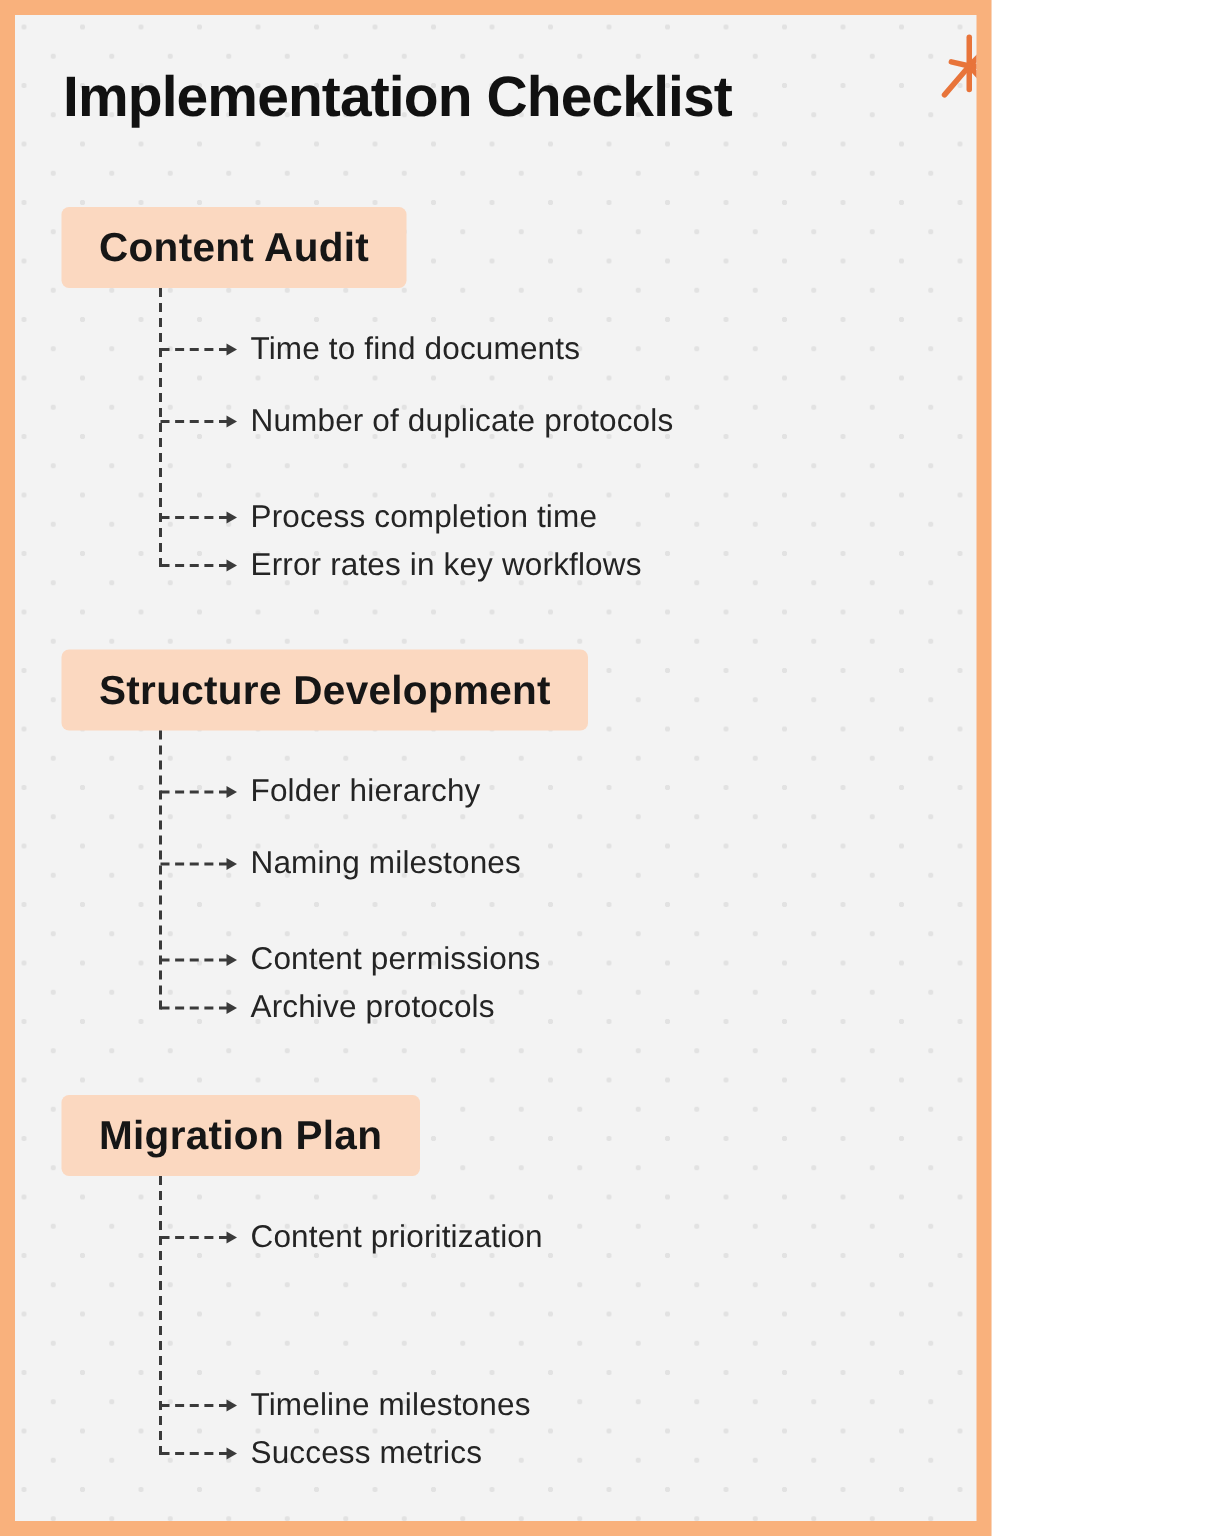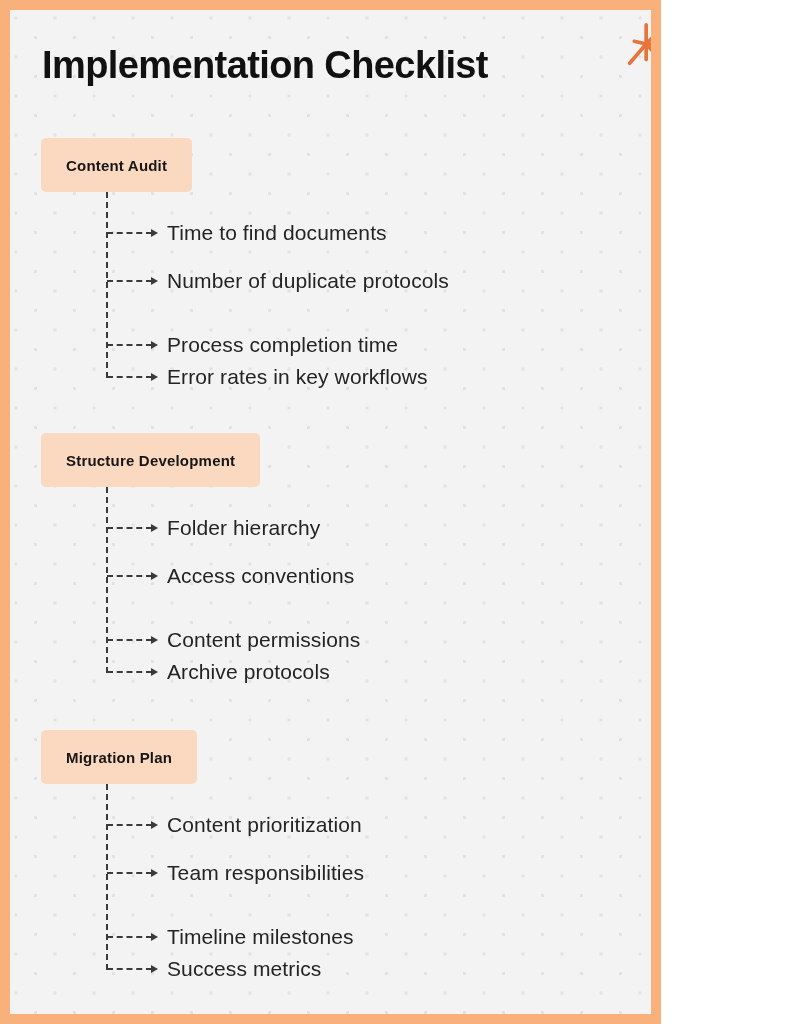--- a/index.html
+++ b/index.html
@@ -31,21 +31,21 @@
 
   .section { position:absolute; left:31px; width:560px; }
   .section-1 { top:128px; height:265px; }
   .section-2 { top:423px; height:265px; }
   .section-3 { top:720px; height:264px; }
 
   .header-box {
     display:inline-flex; align-items:center;
     height:54px; padding:0 25px;
     background:#fbd8c0; border-radius:5px;
-    font-size:15px; font-weight:700; color:#161616;
+    font-size:27px; font-weight:700; color:#161616;
     letter-spacing:0.2px; white-space:nowrap;
   }
 
   .vline {
     position:absolute; left:65px; top:54px; height:186px;
     width:0; border-left:2px dashed #3a3a3a;
   }
 
   .item { position:absolute; left:66px; height:20px; display:flex; align-items:center; }
   .item-1 { top:85px; } .item-2 { top:133px; } .item-3 { top:197px; } .item-4 { top:229px;text-align:center; }
@@ -108,45 +108,41 @@
     <div class="header-box">
       <span>Structure Development</span>
     </div>
     <div class="vline"></div>
     <div class="item item-1">
       <span class="arrow"></span>
       <span class="item-label">Folder hierarchy</span>
     </div>
     <div class="item item-2">
       <span class="arrow"></span>
-      <span class="item-label">Access conventions</span>
+      <span class="item-label">Naming milestones</span>
     </div>
     <div class="item item-3">
       <span class="arrow"></span>
       <span class="item-label">Content permissions</span>
     </div>
     <div class="item item-4">
       <span class="arrow"></span>
       <span class="item-label">Archive protocols</span>
     </div>
   </div>
 
   <div class="section section-3">
     <div class="header-box">
       <span>Migration Plan</span>
     </div>
     <div class="vline"></div>
     <div class="item item-1">
       <span class="arrow"></span>
       <span class="item-label">Content prioritization</span>
     </div>
-    <div class="item item-2">
-      <span class="arrow"></span>
-      <span class="item-label">Team responsibilities</span>
-    </div>
     <div class="item item-3">
       <span class="arrow"></span>
       <span class="item-label">Timeline milestones</span>
     </div>
     <div class="item item-4">
       <span class="arrow"></span>
       <span class="item-label">Success metrics</span>
     </div>
   </div>
 

